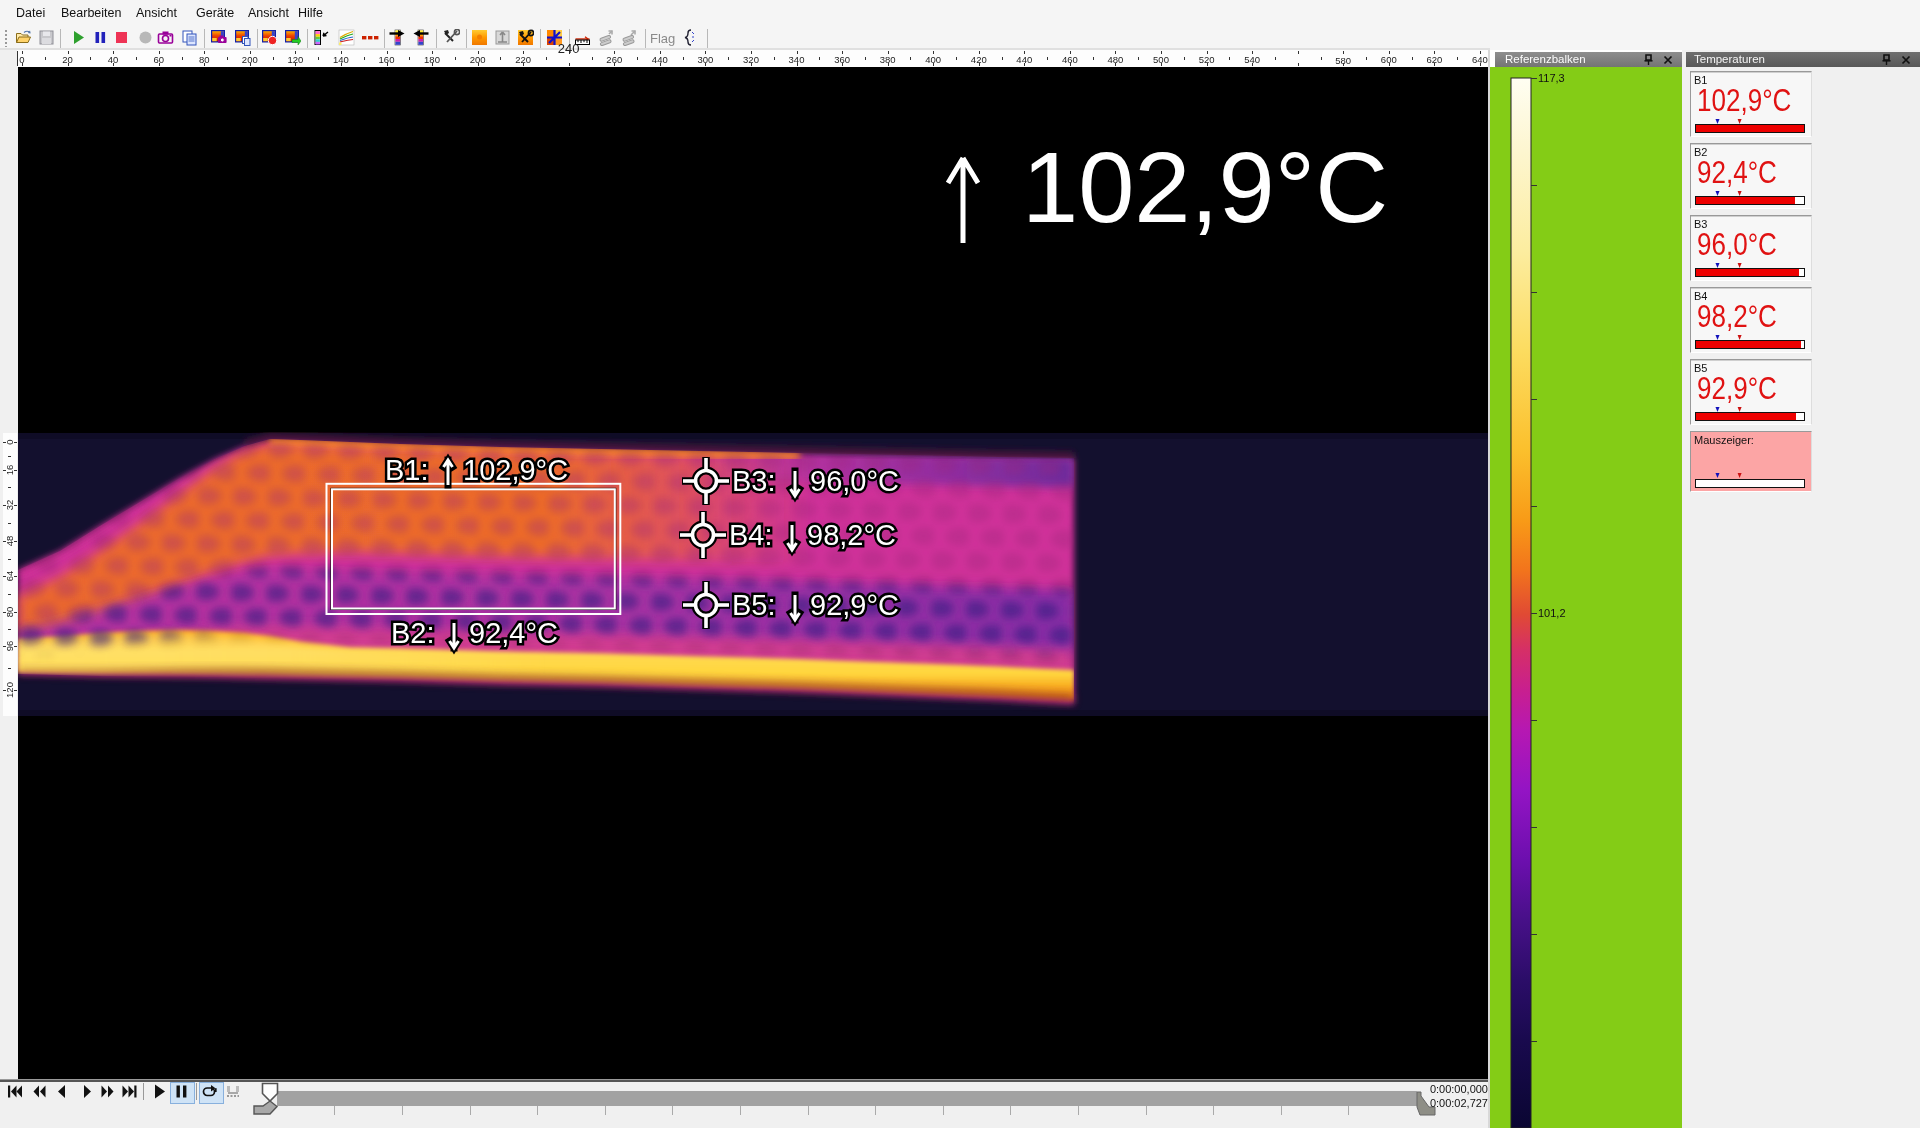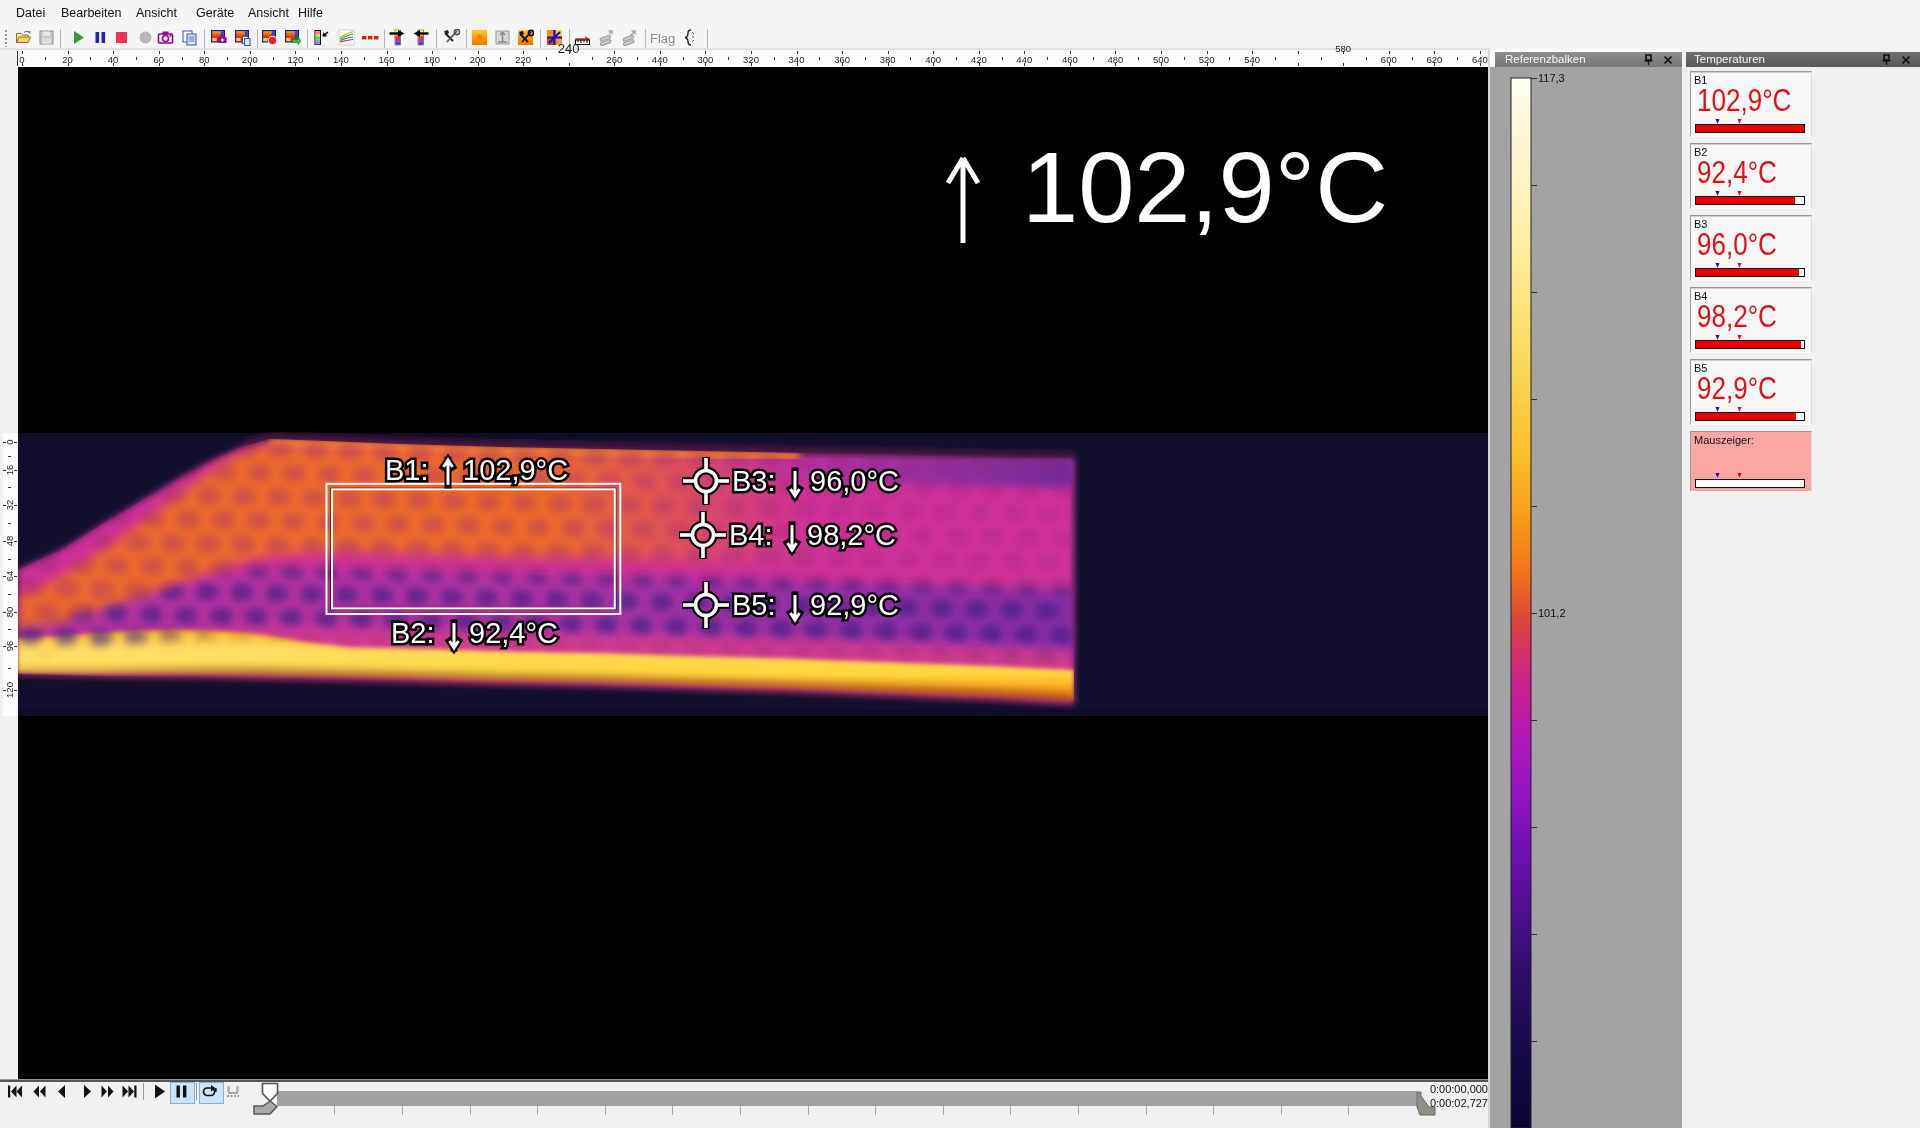--- a/index.html
+++ b/index.html
@@ -308,21 +308,21 @@
 <div style="position:absolute;left:1206.6px;top:63px;width:1px;height:3px;background:#333"></div>
 <div style="position:absolute;left:1229.3px;top:57px;width:1px;height:3px;background:#333"></div>
 <div style="position:absolute;left:1241.1px;top:53.5px;width:22px;text-align:center;font-size:9.5px;color:#222">540</div>
 <div style="position:absolute;left:1252.1px;top:51px;width:1px;height:3px;background:#333"></div>
 <div style="position:absolute;left:1252.1px;top:63px;width:1px;height:3px;background:#333"></div>
 <div style="position:absolute;left:1274.9px;top:57px;width:1px;height:3px;background:#333"></div>
 <div style="position:absolute;left:1286.7px;top:69px;width:22px;text-align:center;font-size:9.5px;color:#222">560</div>
 <div style="position:absolute;left:1297.7px;top:51px;width:1px;height:3px;background:#333"></div>
 <div style="position:absolute;left:1297.7px;top:63px;width:1px;height:3px;background:#333"></div>
 <div style="position:absolute;left:1320.5px;top:57px;width:1px;height:3px;background:#333"></div>
-<div style="position:absolute;left:1332.2px;top:43px;width:22px;text-align:center;font-size:9.5px;color:#222">580</div>
+<div style="position:absolute;left:1332.2px;top:55px;width:22px;text-align:center;font-size:9.5px;color:#222">580</div>
 <div style="position:absolute;left:1343.2px;top:51px;width:1px;height:3px;background:#333"></div>
 <div style="position:absolute;left:1343.2px;top:63px;width:1px;height:3px;background:#333"></div>
 <div style="position:absolute;left:1366.0px;top:57px;width:1px;height:3px;background:#333"></div>
 <div style="position:absolute;left:1377.8px;top:53.5px;width:22px;text-align:center;font-size:9.5px;color:#222">600</div>
 <div style="position:absolute;left:1388.8px;top:51px;width:1px;height:3px;background:#333"></div>
 <div style="position:absolute;left:1388.8px;top:63px;width:1px;height:3px;background:#333"></div>
 <div style="position:absolute;left:1411.6px;top:57px;width:1px;height:3px;background:#333"></div>
 <div style="position:absolute;left:1423.4px;top:53.5px;width:22px;text-align:center;font-size:9.5px;color:#222">620</div>
 <div style="position:absolute;left:1434.4px;top:51px;width:1px;height:3px;background:#333"></div>
 <div style="position:absolute;left:1434.4px;top:63px;width:1px;height:3px;background:#333"></div>
@@ -587,21 +587,21 @@
 <div style="position:absolute;left:1495px;top:52px;width:187px;height:15px;background:linear-gradient(#8e8e8e,#747474);color:#fcfcfc;font-size:11.5px;line-height:15px;padding-left:10px;box-sizing:border-box">Referenzbalken
 <svg style="position:absolute;right:28px;top:2px" width="11" height="12" viewBox="0 0 11 12">
       <path d="M3,1 h5 v5 h-5 z" fill="none" stroke="#111" stroke-width="1.6"></path>
       <path d="M1.5,6.8 h8" stroke="#111" stroke-width="1.6"></path>
       <path d="M5.5,7 v4" stroke="#111" stroke-width="1.4"></path>
     </svg>
 <svg style="position:absolute;right:9px;top:3px" width="10" height="10" viewBox="0 0 10 10">
       <path d="M1.5,1.5 L8.5,8.5 M8.5,1.5 L1.5,8.5" stroke="#111" stroke-width="1.7"></path>
     </svg>
 </div>
-<div style="position:absolute;left:1490px;top:67px;width:192px;height:1061px;background:#a3a3a3">
+<div style="position:absolute;left:1490px;top:67px;width:192px;height:1061px;background:#84cc16">
 <svg style="position:absolute;left:0;top:0" width="192" height="1061" viewBox="0 0 192 1061">
 <defs>
         <linearGradient id="iron" x1="0" y1="0" x2="0" y2="1">
           <stop offset="0" stop-color="#fffef2"></stop>
           <stop offset="0.069" stop-color="#fdf6d0"></stop>
           <stop offset="0.164" stop-color="#fceda0"></stop>
           <stop offset="0.259" stop-color="#fcdc60"></stop>
           <stop offset="0.354" stop-color="#fbc02d"></stop>
           <stop offset="0.421" stop-color="#f89b17"></stop>
           <stop offset="0.469" stop-color="#f2741c"></stop>

